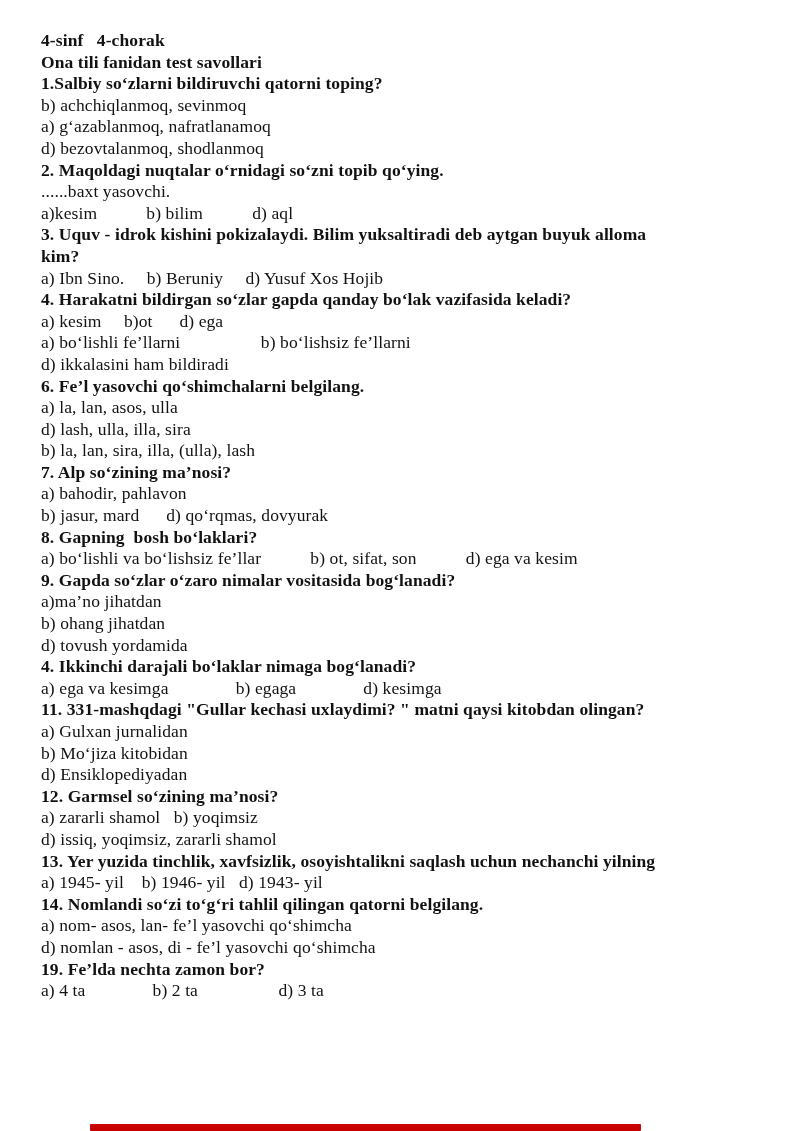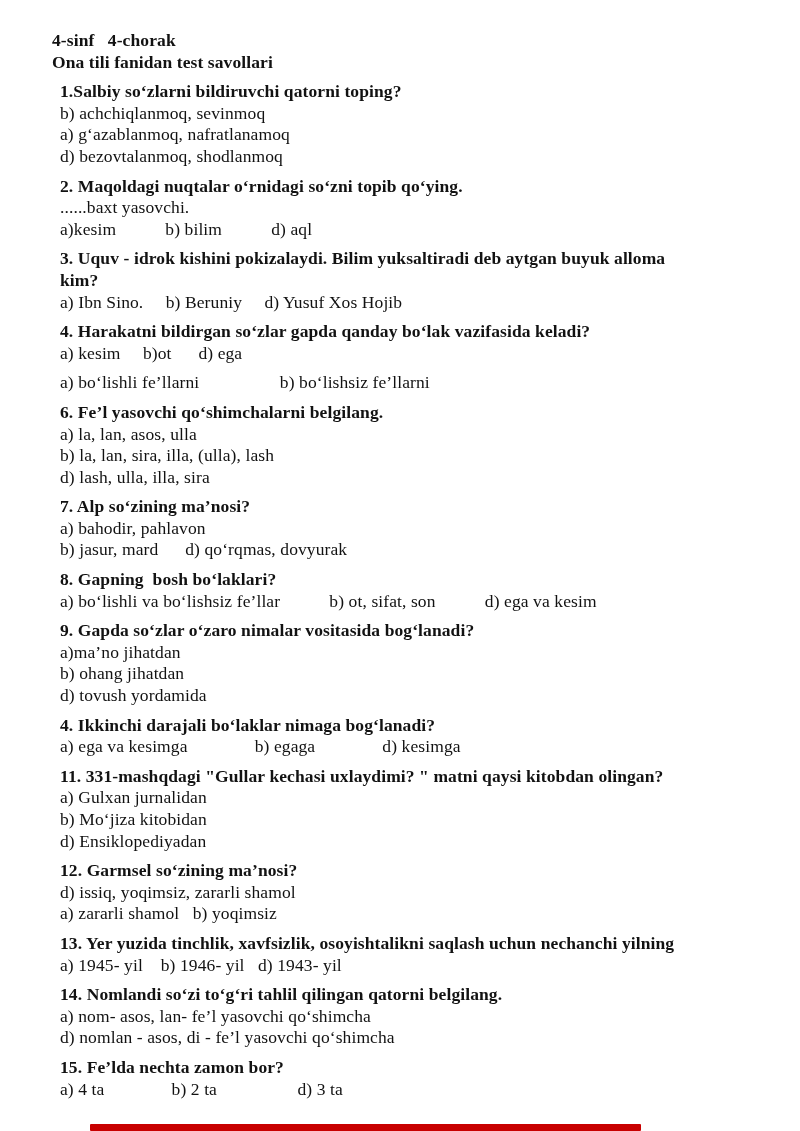--- a/index.html
+++ b/index.html
@@ -6,39 +6,39 @@
     margin: 0;
     padding: 0;
     background: #ffffff;
   }
   .page {
     position: relative;
     width: 800px;
     height: 1131px;
     background: #ffffff;
     box-sizing: border-box;
-    padding: 30px 10px 0 52px;
+    padding: 30px 10px 0 41px;
     overflow: hidden;
     font-family: "Liberation Serif", "DejaVu Serif", serif;
     color: #121212;
   }
   .doc-body {
     width: 742px;
   }
   .line {
     font-size: 17.5px;
     line-height: 21.6px;
     white-space: pre;
     letter-spacing: 0.1px;
   }
   .line.bold {
     font-weight: bold;
   }
   .question-block {
-    margin: 8px;
+    margin: 0;
     padding: 0;
   }
   .progress-bar {
     position: absolute;
     left: 90px;
     top: 1124px;
     width: 551px;
     height: 7px;
     border-radius: 1px;
   }
@@ -65,26 +65,27 @@
         <div class="line bold">3. Uquv - idrok kishini pokizalaydi. Bilim yuksaltiradi deb aytgan buyuk alloma</div>
         <div class="line bold">kim?</div>
         <div class="line">a) Ibn Sino.     b) Beruniy     d) Yusuf Xos Hojib</div>
       </div>
       <div class="question-block">
         <div class="line bold">4. Harakatni bildirgan so‘zlar gapda qanday bo‘lak vazifasida keladi?</div>
         <div class="line">a) kesim     b)ot      d) ega</div>
       </div>
       <div class="question-block">
         <div class="line">a) bo‘lishli fe’llarni                  b) bo‘lishsiz fe’llarni</div>
+        <div class="line">d) ikkalasini ham bildiradi</div>
       </div>
       <div class="question-block">
         <div class="line bold">6. Fe’l yasovchi qo‘shimchalarni belgilang.</div>
         <div class="line">a) la, lan, asos, ulla</div>
+        <div class="line">d) lash, ulla, illa, sira</div>
         <div class="line">b) la, lan, sira, illa, (ulla), lash</div>
-        <div class="line">d) lash, ulla, illa, sira</div>
       </div>
       <div class="question-block">
         <div class="line bold">7. Alp so‘zining ma’nosi?</div>
         <div class="line">a) bahodir, pahlavon</div>
         <div class="line">b) jasur, mard      d) qo‘rqmas, dovyurak</div>
       </div>
       <div class="question-block">
         <div class="line bold">8. Gapning  bosh bo‘laklari?</div>
         <div class="line">a) bo‘lishli va bo‘lishsiz fe’llar           b) ot, sifat, son           d) ega va kesim</div>
       </div>
@@ -99,31 +100,31 @@
         <div class="line">a) ega va kesimga               b) egaga               d) kesimga</div>
       </div>
       <div class="question-block">
         <div class="line bold">11. 331-mashqdagi "Gullar kechasi uxlaydimi? " matni qaysi kitobdan olingan?</div>
         <div class="line">a) Gulxan jurnalidan</div>
         <div class="line">b) Mo‘jiza kitobidan</div>
         <div class="line">d) Ensiklopediyadan</div>
       </div>
       <div class="question-block">
         <div class="line bold">12. Garmsel so‘zining ma’nosi?</div>
+        <div class="line">a) zararli shamol   b) yoqimsiz</div>
         <div class="line">d) issiq, yoqimsiz, zararli shamol</div>
-        <div class="line">a) zararli shamol   b) yoqimsiz</div>
       </div>
       <div class="question-block">
         <div class="line bold">13. Yer yuzida tinchlik, xavfsizlik, osoyishtalikni saqlash uchun nechanchi yilning</div>
         <div class="line">a) 1945- yil    b) 1946- yil   d) 1943- yil</div>
       </div>
       <div class="question-block">
         <div class="line bold">14. Nomlandi so‘zi to‘g‘ri tahlil qilingan qatorni belgilang.</div>
         <div class="line">a) nom- asos, lan- fe’l yasovchi qo‘shimcha</div>
         <div class="line">d) nomlan - asos, di - fe’l yasovchi qo‘shimcha</div>
       </div>
       <div class="question-block">
-        <div class="line bold">15. Fe’lda nechta zamon bor?</div>
+        <div class="line bold">19. Fe’lda nechta zamon bor?</div>
         <div class="line">a) 4 ta               b) 2 ta                  d) 3 ta</div>
       </div>
     </div>
   <div class="progress-bar" style="background: rgb(200, 0, 0);"></div>
 </div>
 
 </body></html>

